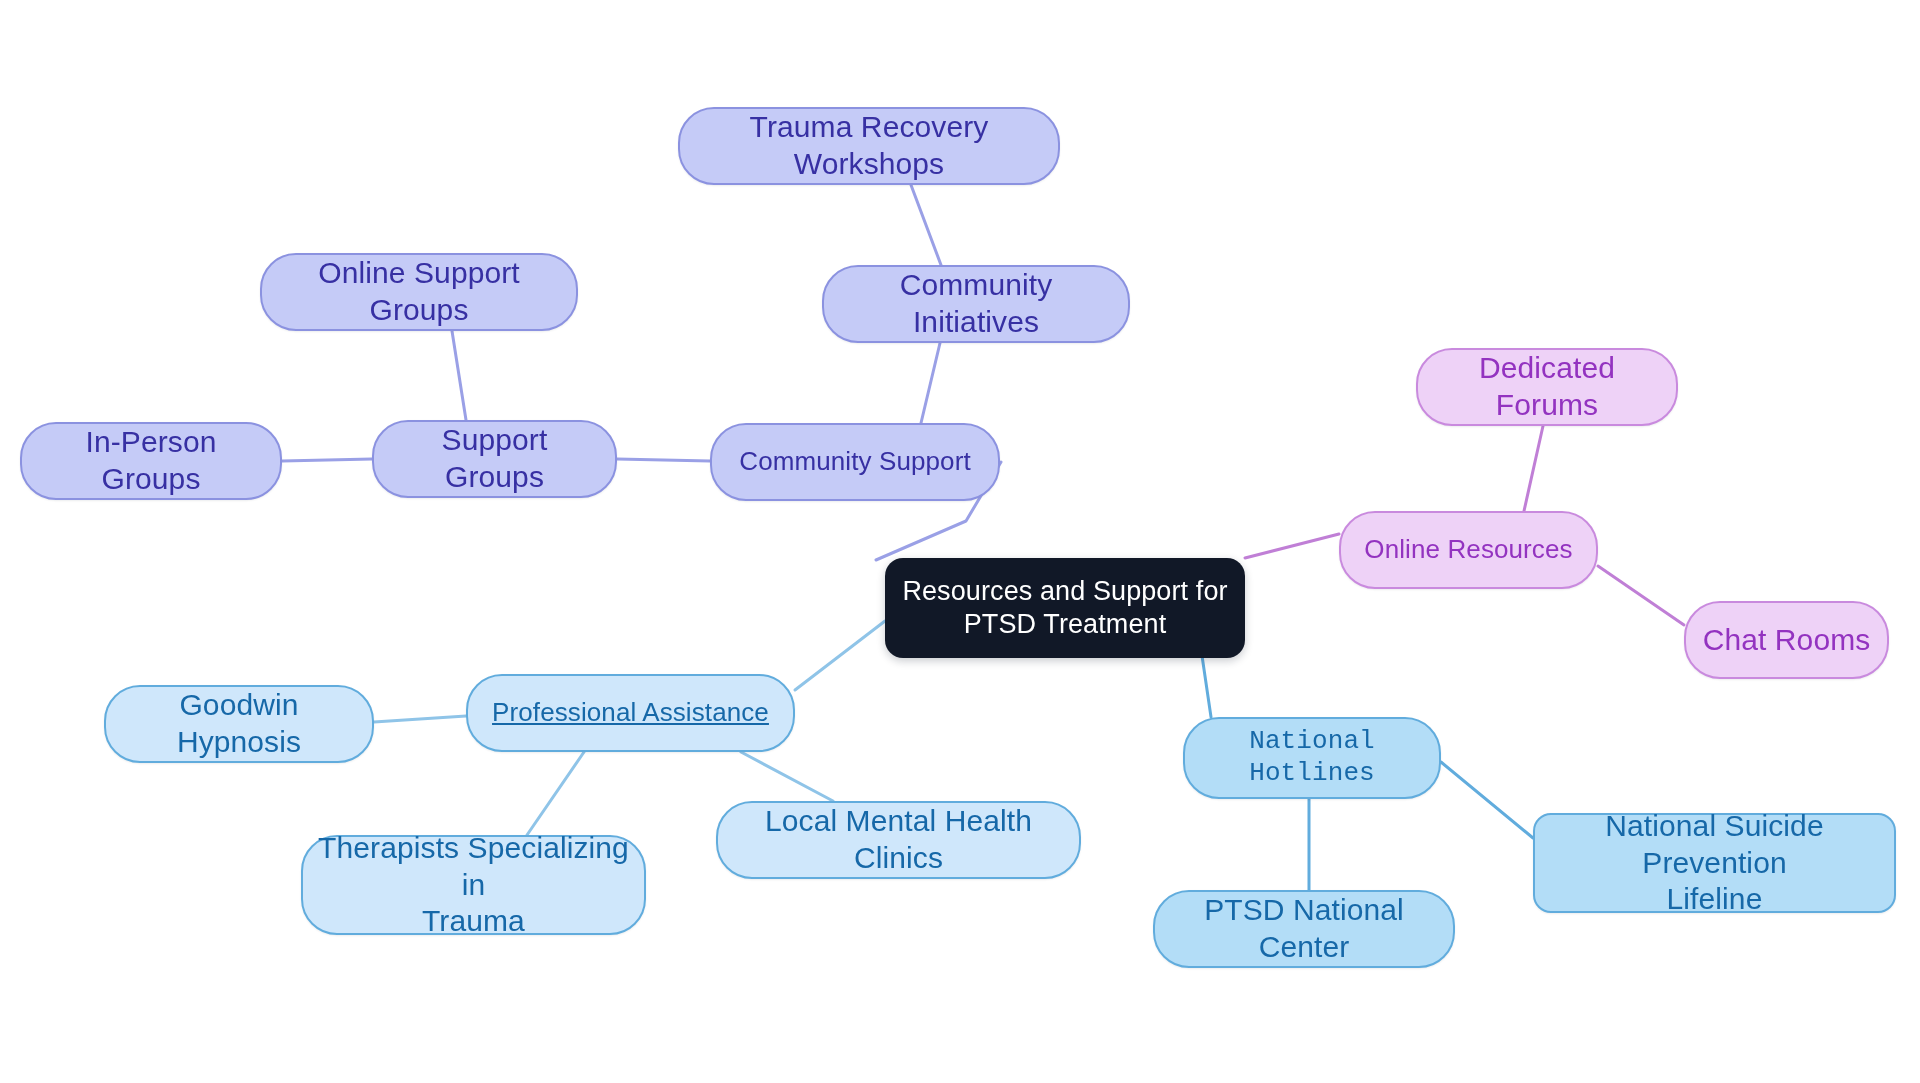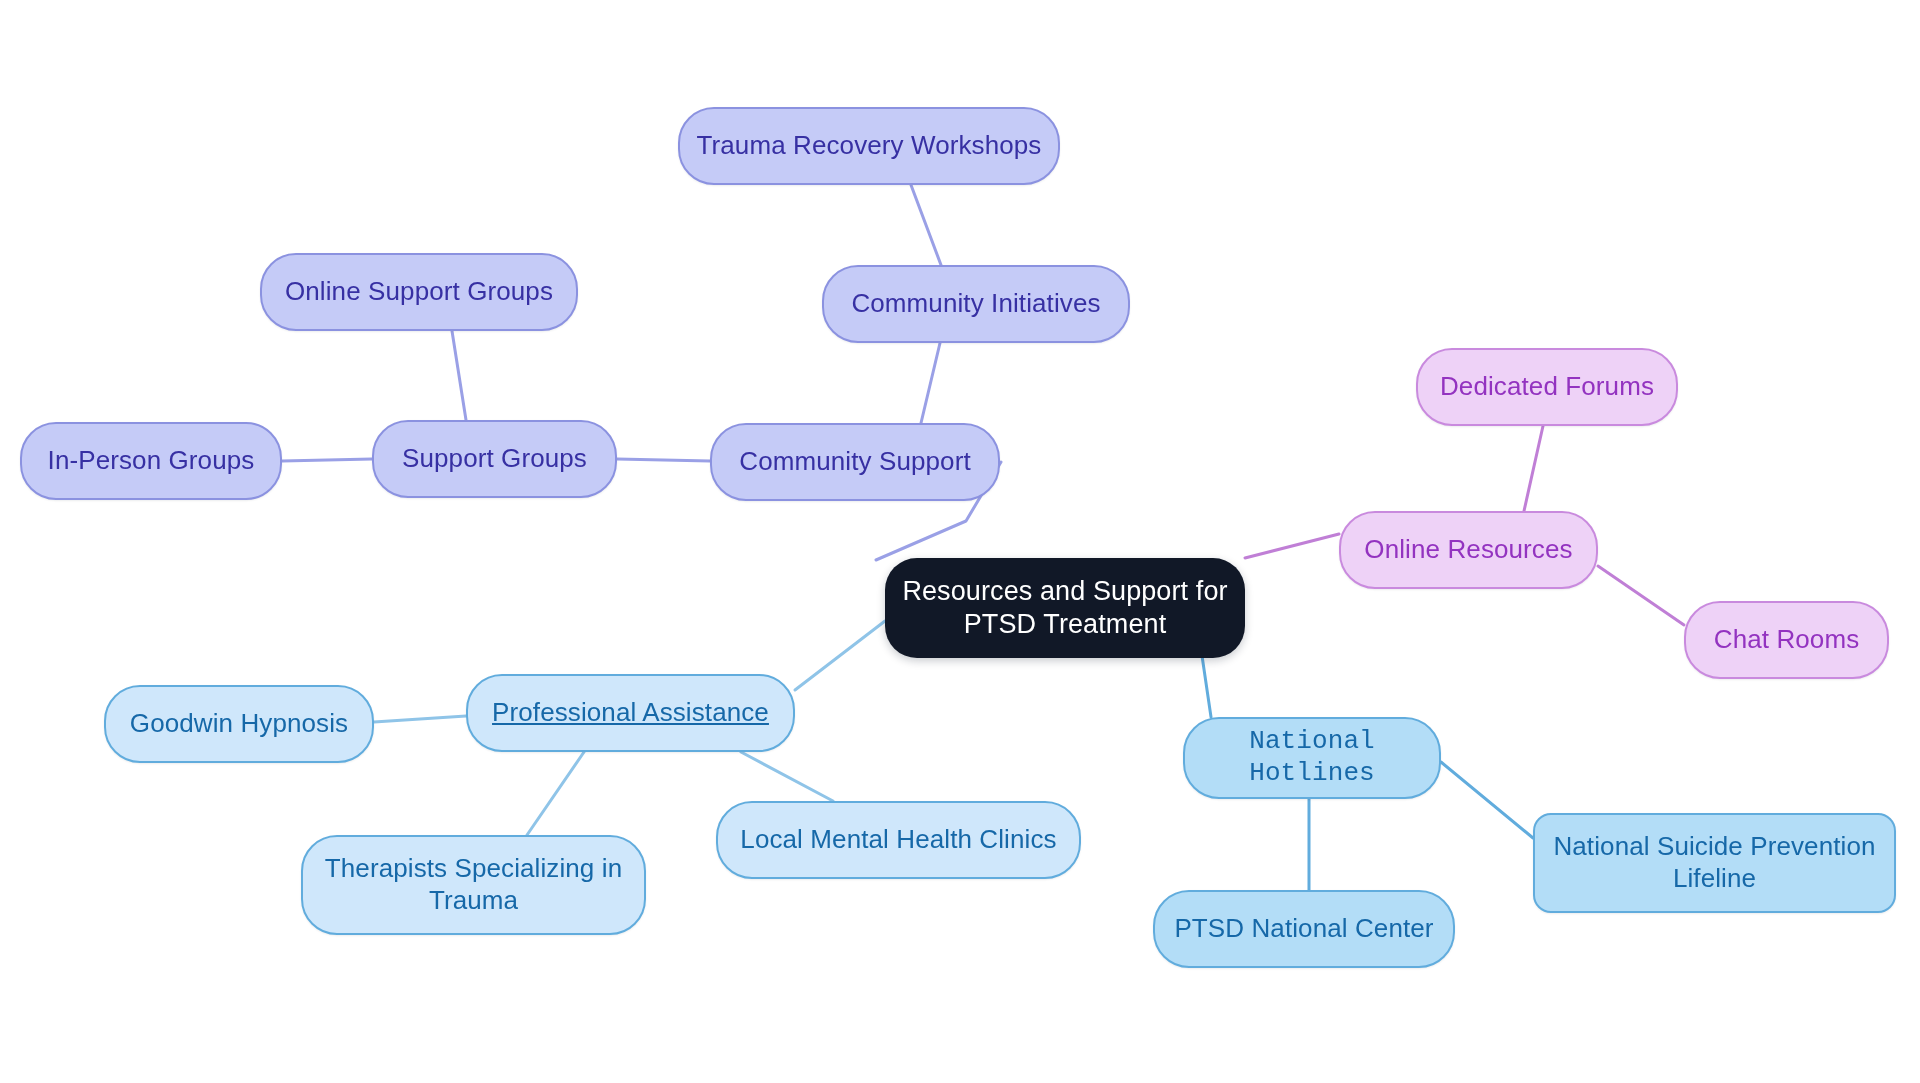--- a/index.html
+++ b/index.html
@@ -36,27 +36,27 @@
     border-style: solid;
     border-width: 2px;
     border-radius: 36px;
     line-height: 1.22;
     white-space: pre-line;
     padding: 0 14px;
     letter-spacing: 0.1px;
     box-shadow: 0 1px 2px rgba(15, 23, 42, 0.08);
   }
   .mm-node.root {
-    border-radius: 32px;
+    border-radius: 18px;
     border-width: 0;
     font-size: 27px;
     box-shadow: 0 3px 8px rgba(15, 23, 42, 0.22);
   }
   .mm-node.branch { font-size: 26px; }
-  .mm-node.leaf   { font-size: 26px; }
+  .mm-node.leaf   { font-size: 30px; }
 </style>
 </head>
 <body>
 
 <div id="mindmap-canvas" style="background: rgb(255, 255, 255);">
   <svg id="edge-layer" viewBox="0 0 1920 1083" preserveAspectRatio="none">
       <polyline points="876,560 966,521 1001,462" fill="none" stroke="#9aa0e6" stroke-width="3" stroke-linecap="round" stroke-linejoin="round"></polyline>
       <polyline points="921,423 940,343" fill="none" stroke="#9aa0e6" stroke-width="3" stroke-linecap="round" stroke-linejoin="round"></polyline>
       <polyline points="941,265 911,185" fill="none" stroke="#9aa0e6" stroke-width="3" stroke-linecap="round" stroke-linejoin="round"></polyline>
       <polyline points="710,461 617,459" fill="none" stroke="#9aa0e6" stroke-width="3" stroke-linecap="round" stroke-linejoin="round"></polyline>

